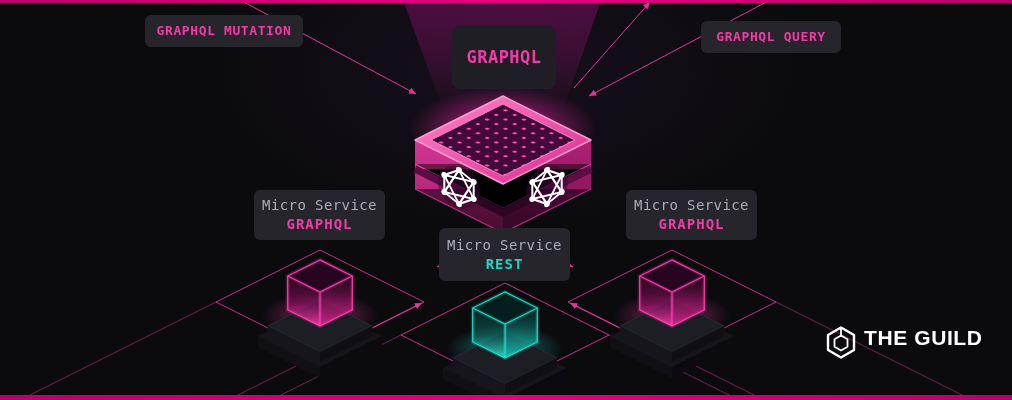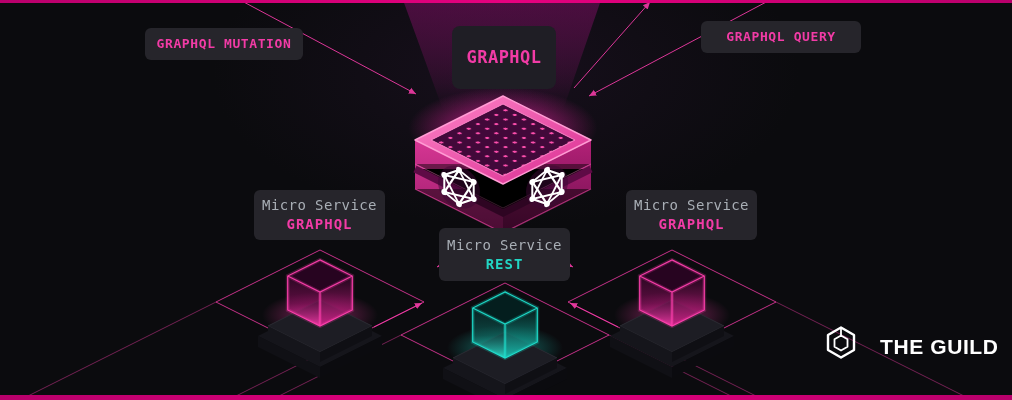--- a/index.html
+++ b/index.html
@@ -13,38 +13,38 @@
   .scene{position:absolute;inset:0;z-index:1;}
   .edge{position:absolute;left:0;right:0;z-index:4;background:linear-gradient(90deg,#b8006b,var(--border,#e6007f),#b8006b);}
   .edge-top{top:0;height:3px;}
   .edge-bottom{bottom:0;height:5px;}
   .chip{
     position:absolute;z-index:2;background:var(--label_bg,#26252b);
     border-radius:6px;display:flex;flex-direction:column;align-items:center;justify-content:center;
     line-height:1.35;
   }
   .chip-top{width:158px;height:32px;font-size:13px;font-weight:bold;letter-spacing:.6px;color:var(--magenta,#f23ba6);}
-  #chip-mutation{left:145px;top:28px;}
-  #chip-query{left:701px;top:21px;width:160px;}
+  #chip-mutation{left:145px;top:15px;}
+  #chip-query{left:701px;top:21px;width:140px;}
   #chip-gateway{
     left:452px;top:26px;width:104px;height:63px;border-radius:8px;
     background:var(--gateway_label_bg,#1f1e25);font-size:17px;font-weight:bold;letter-spacing:.5px;
   }
   #chip-gateway .gw-title{color:var(--magenta,#f23ba6);}
   #chip-gateway .gw-sub{color:var(--white,#fff);}
   .chip-svc{width:131px;height:50px;font-size:14px;letter-spacing:.4px;}
   .svc-title{color:var(--gray_text,#a9afb6);}
   .svc-proto{font-weight:bold;letter-spacing:1px;}
   .proto-magenta{color:var(--magenta,#f23ba6);}
   .proto-teal{color:var(--teal,#22d6c4);}
   #chip-svc-left{left:254px;top:190px;}
   #chip-svc-right{left:626px;top:190px;}
   #chip-svc-center{left:439px;top:228px;height:53px;}
   .brand{
-    position:absolute;left:826px;top:326px;z-index:3;display:flex;align-items:flex-end;gap:24px;
+    position:absolute;left:826px;top:326px;z-index:3;display:flex;align-items:flex-start;gap:8px;
     color:var(--white,#fff);font-family:"Liberation Sans",sans-serif;
   }
   .brand-text{font-size:21px;font-weight:bold;letter-spacing:.6px;white-space:nowrap;}
 </style>
 </head>
 <body>
 
 <div class="stage">
 
   <svg class="scene" width="1012" height="400" viewBox="0 0 1012 400">

